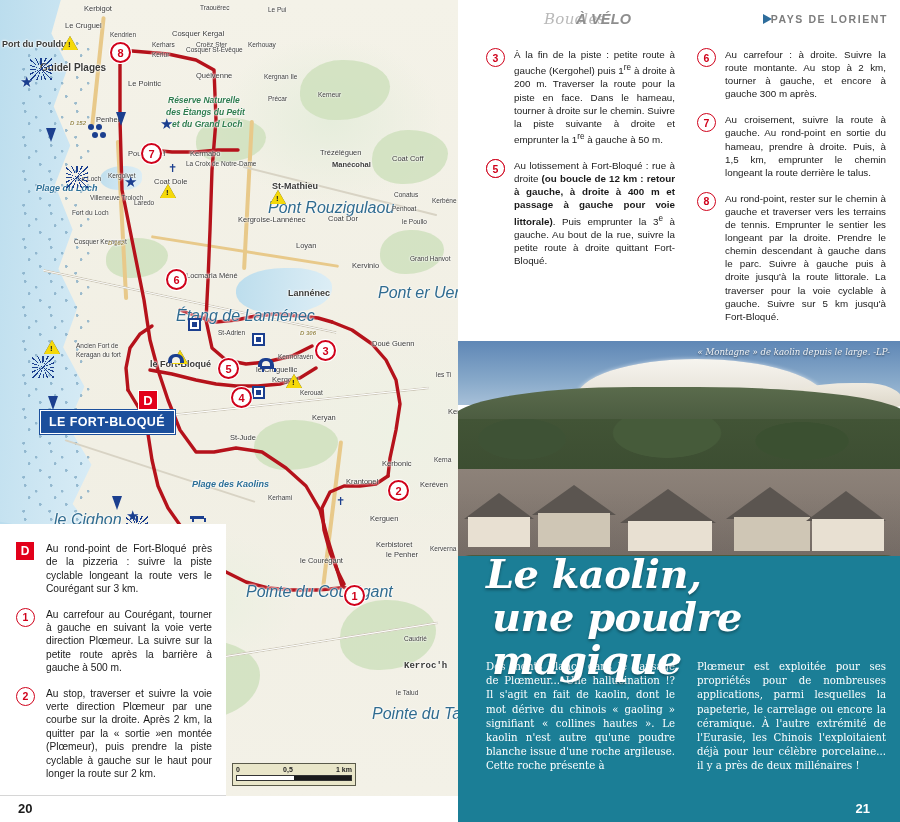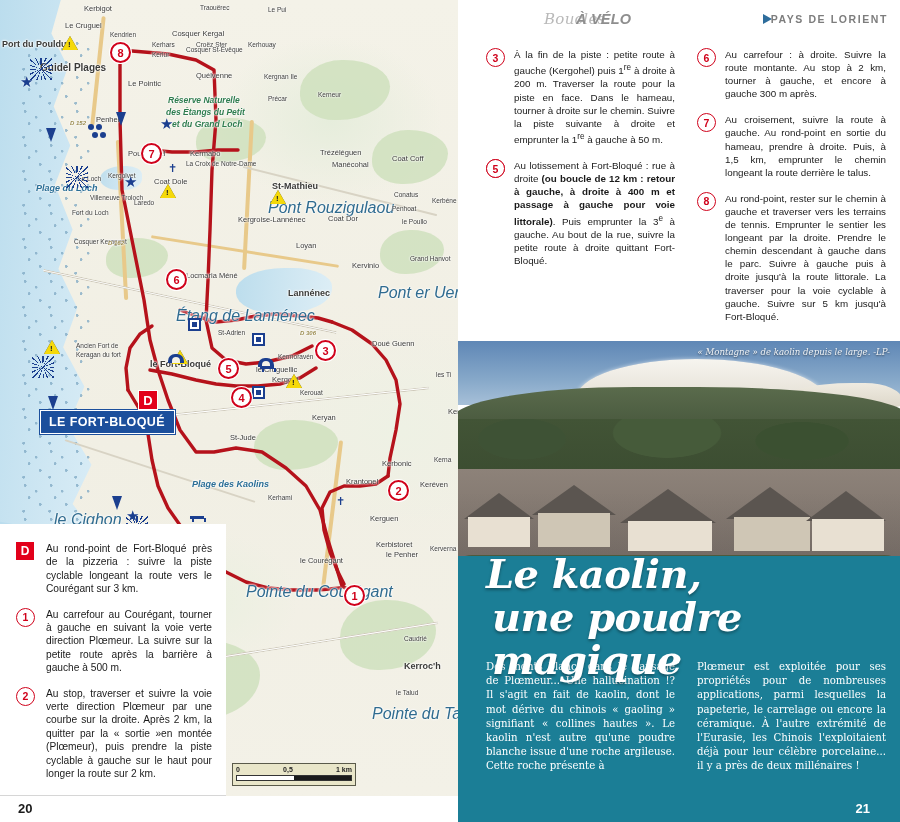--- a/index.html
+++ b/index.html
@@ -423,21 +423,21 @@
           <div class="mlabel s" style="left: 318px; top: 92px;">Kerneur</div>
           <div class="mlabel res" style="left: 168px; top: 96px;">Réserve Naturelle</div>
           <div class="mlabel res" style="left: 166px; top: 108px;">des Étangs du Petit</div>
           <div class="mlabel res" style="left: 172px; top: 120px;">et du Grand Loch</div>
           <div class="mlabel m" style="left: 96px; top: 116px;">Penher</div>
           <div class="mlabel m" style="left: 128px; top: 150px;">Poulboudel</div>
           <div class="mlabel m" style="left: 190px; top: 150px;">Kermabo</div>
           <div class="mlabel s" style="left: 186px; top: 161px;">La Croix de Notre-Dame</div>
           <div class="mlabel m" style="left: 320px; top: 149px;">Trézéléguen</div>
           <div class="mlabel m" style="left: 392px; top: 155px;">Coat Coff</div>
-          <div class="mlabel m" style="left: 332px; top: 161px;">Manécohal</div>
+          <div class="mlabel m" style="left: 332px; top: 161px; font-weight: bold;">Manécohal</div>
           <div class="mlabel s" style="left: 78px; top: 176px;">Le Loch</div>
           <div class="mlabel s" style="left: 108px; top: 173px;">Kergolvet</div>
           <div class="mlabel m" style="left: 154px; top: 178px;">Coat Dole</div>
           <div class="mlabel l" style="left: 272px; top: 182px;">St-Mathieu</div>
           <div class="mlabel s" style="left: 90px; top: 195px;">Villeneuve Troloch</div>
           <div class="mlabel s" style="left: 134px; top: 200px;">Laredo</div>
           <div class="mlabel it" style="left: 268px; top: 200px;">Pont Rouzigulaou</div>
           <div class="mlabel s" style="left: 72px; top: 210px;">Fort du Loch</div>
           <div class="mlabel s" style="left: 394px; top: 192px;">Conatus</div>
           <div class="mlabel s" style="left: 392px; top: 206px;">Penhoat</div>
@@ -474,21 +474,21 @@
           <div class="mlabel s" style="left: 268px; top: 495px;">Kerhami</div>
           <div class="mlabel m" style="left: 370px; top: 515px;">Kerguen</div>
           <div class="mlabel m" style="left: 376px; top: 541px;">Kerbistoret</div>
           <div class="mlabel m" style="left: 386px; top: 551px;">le Penher</div>
           <div class="mlabel s" style="left: 430px; top: 546px;">Kerverna</div>
           <div class="mlabel m" style="left: 300px; top: 557px;">le Courégant</div>
           <div class="mlabel it" style="left: 246px; top: 584px;">Pointe du Courégant</div>
           <div class="mlabel it" style="left: 372px; top: 706px;">Pointe du Talud</div>
           <div class="mlabel s" style="left: 396px; top: 690px;">le Talud</div>
           <div class="mlabel s" style="left: 404px; top: 636px;">Caudrié</div>
-          <div class="mlabel l" style="left: 404px; top: 662px;">Kerroc'h</div>
+          <div class="mlabel l" style="left: 404px; top: 662px; font-family: Liberation Mono, monospace;">Kerroc'h</div>
           <div class="mlabel sea-it" style="left: 36px; top: 184px;">Plage du Loch</div>
           <div class="mlabel it" style="left: 54px; top: 512px;">le Cighon</div>
         </div>
       <div id="map-road-labels">
           <div class="mlabel rd" style="left: 70px; top: 120px;">D 152</div>
           <div class="mlabel rd" style="left: 108px; top: 240px;">D 162</div>
           <div class="mlabel rd" style="left: 80px; top: 412px;">D 152</div>
           <div class="mlabel rd" style="left: 300px; top: 330px;">D 306</div>
         </div>
 

